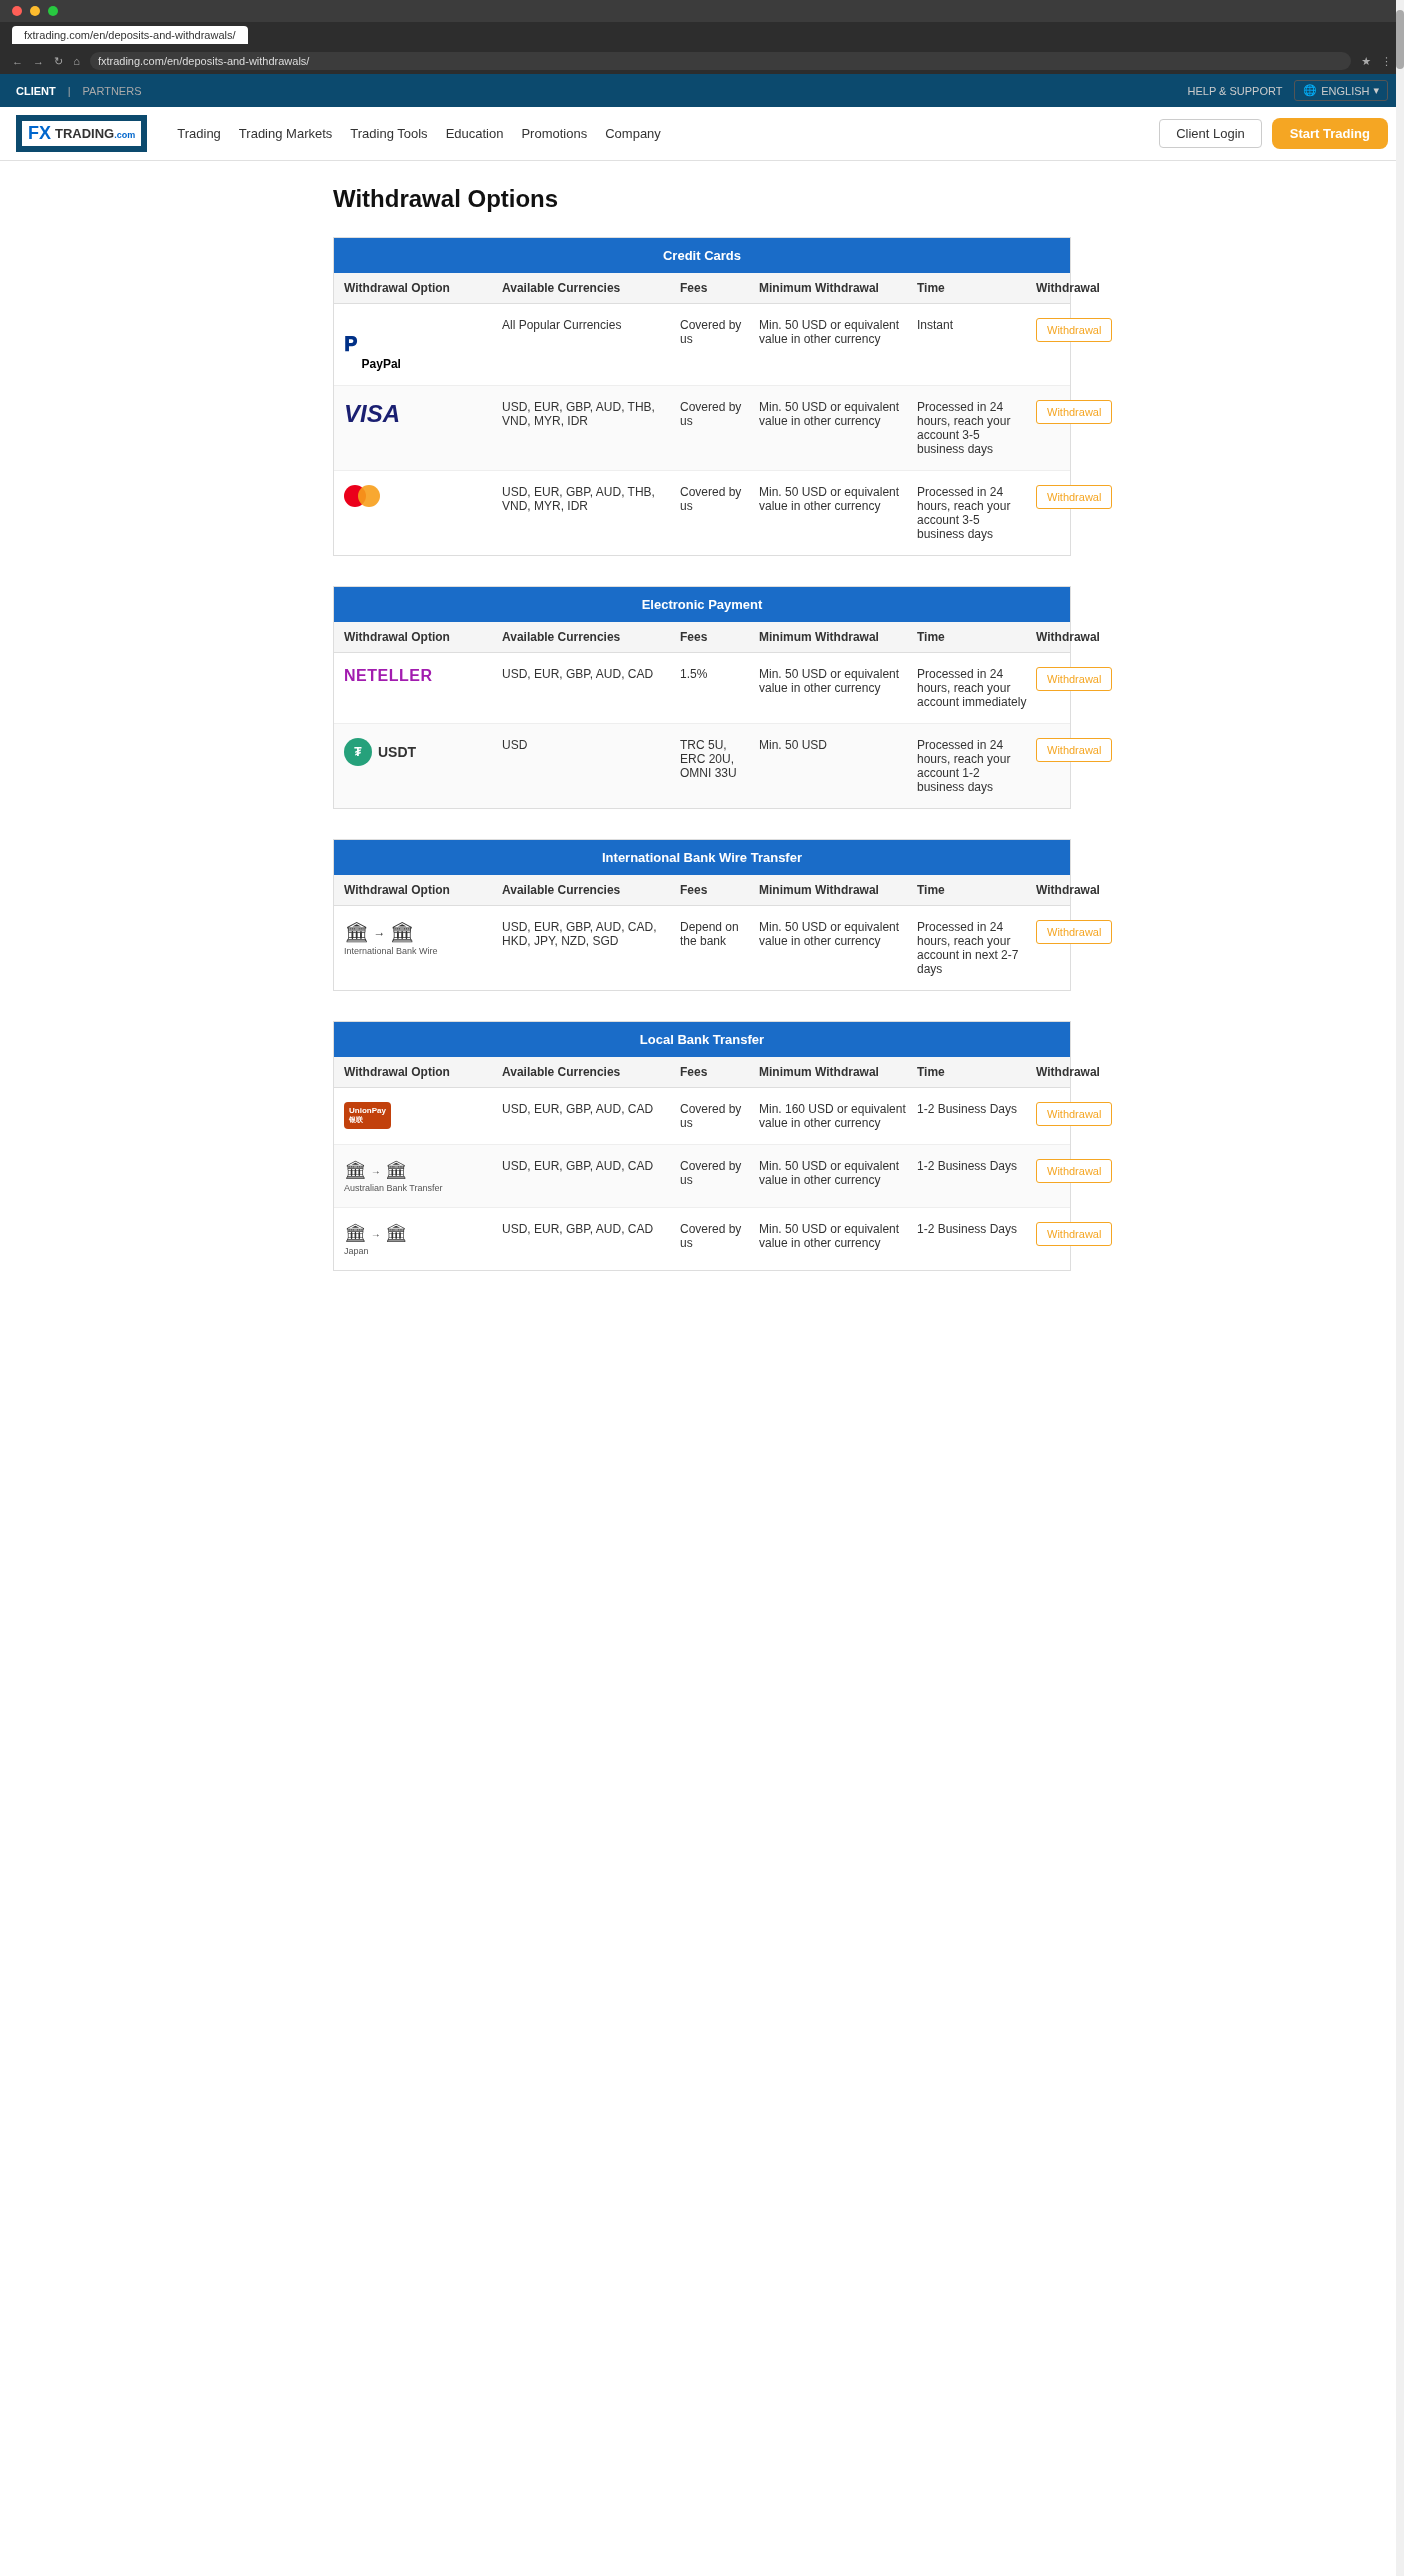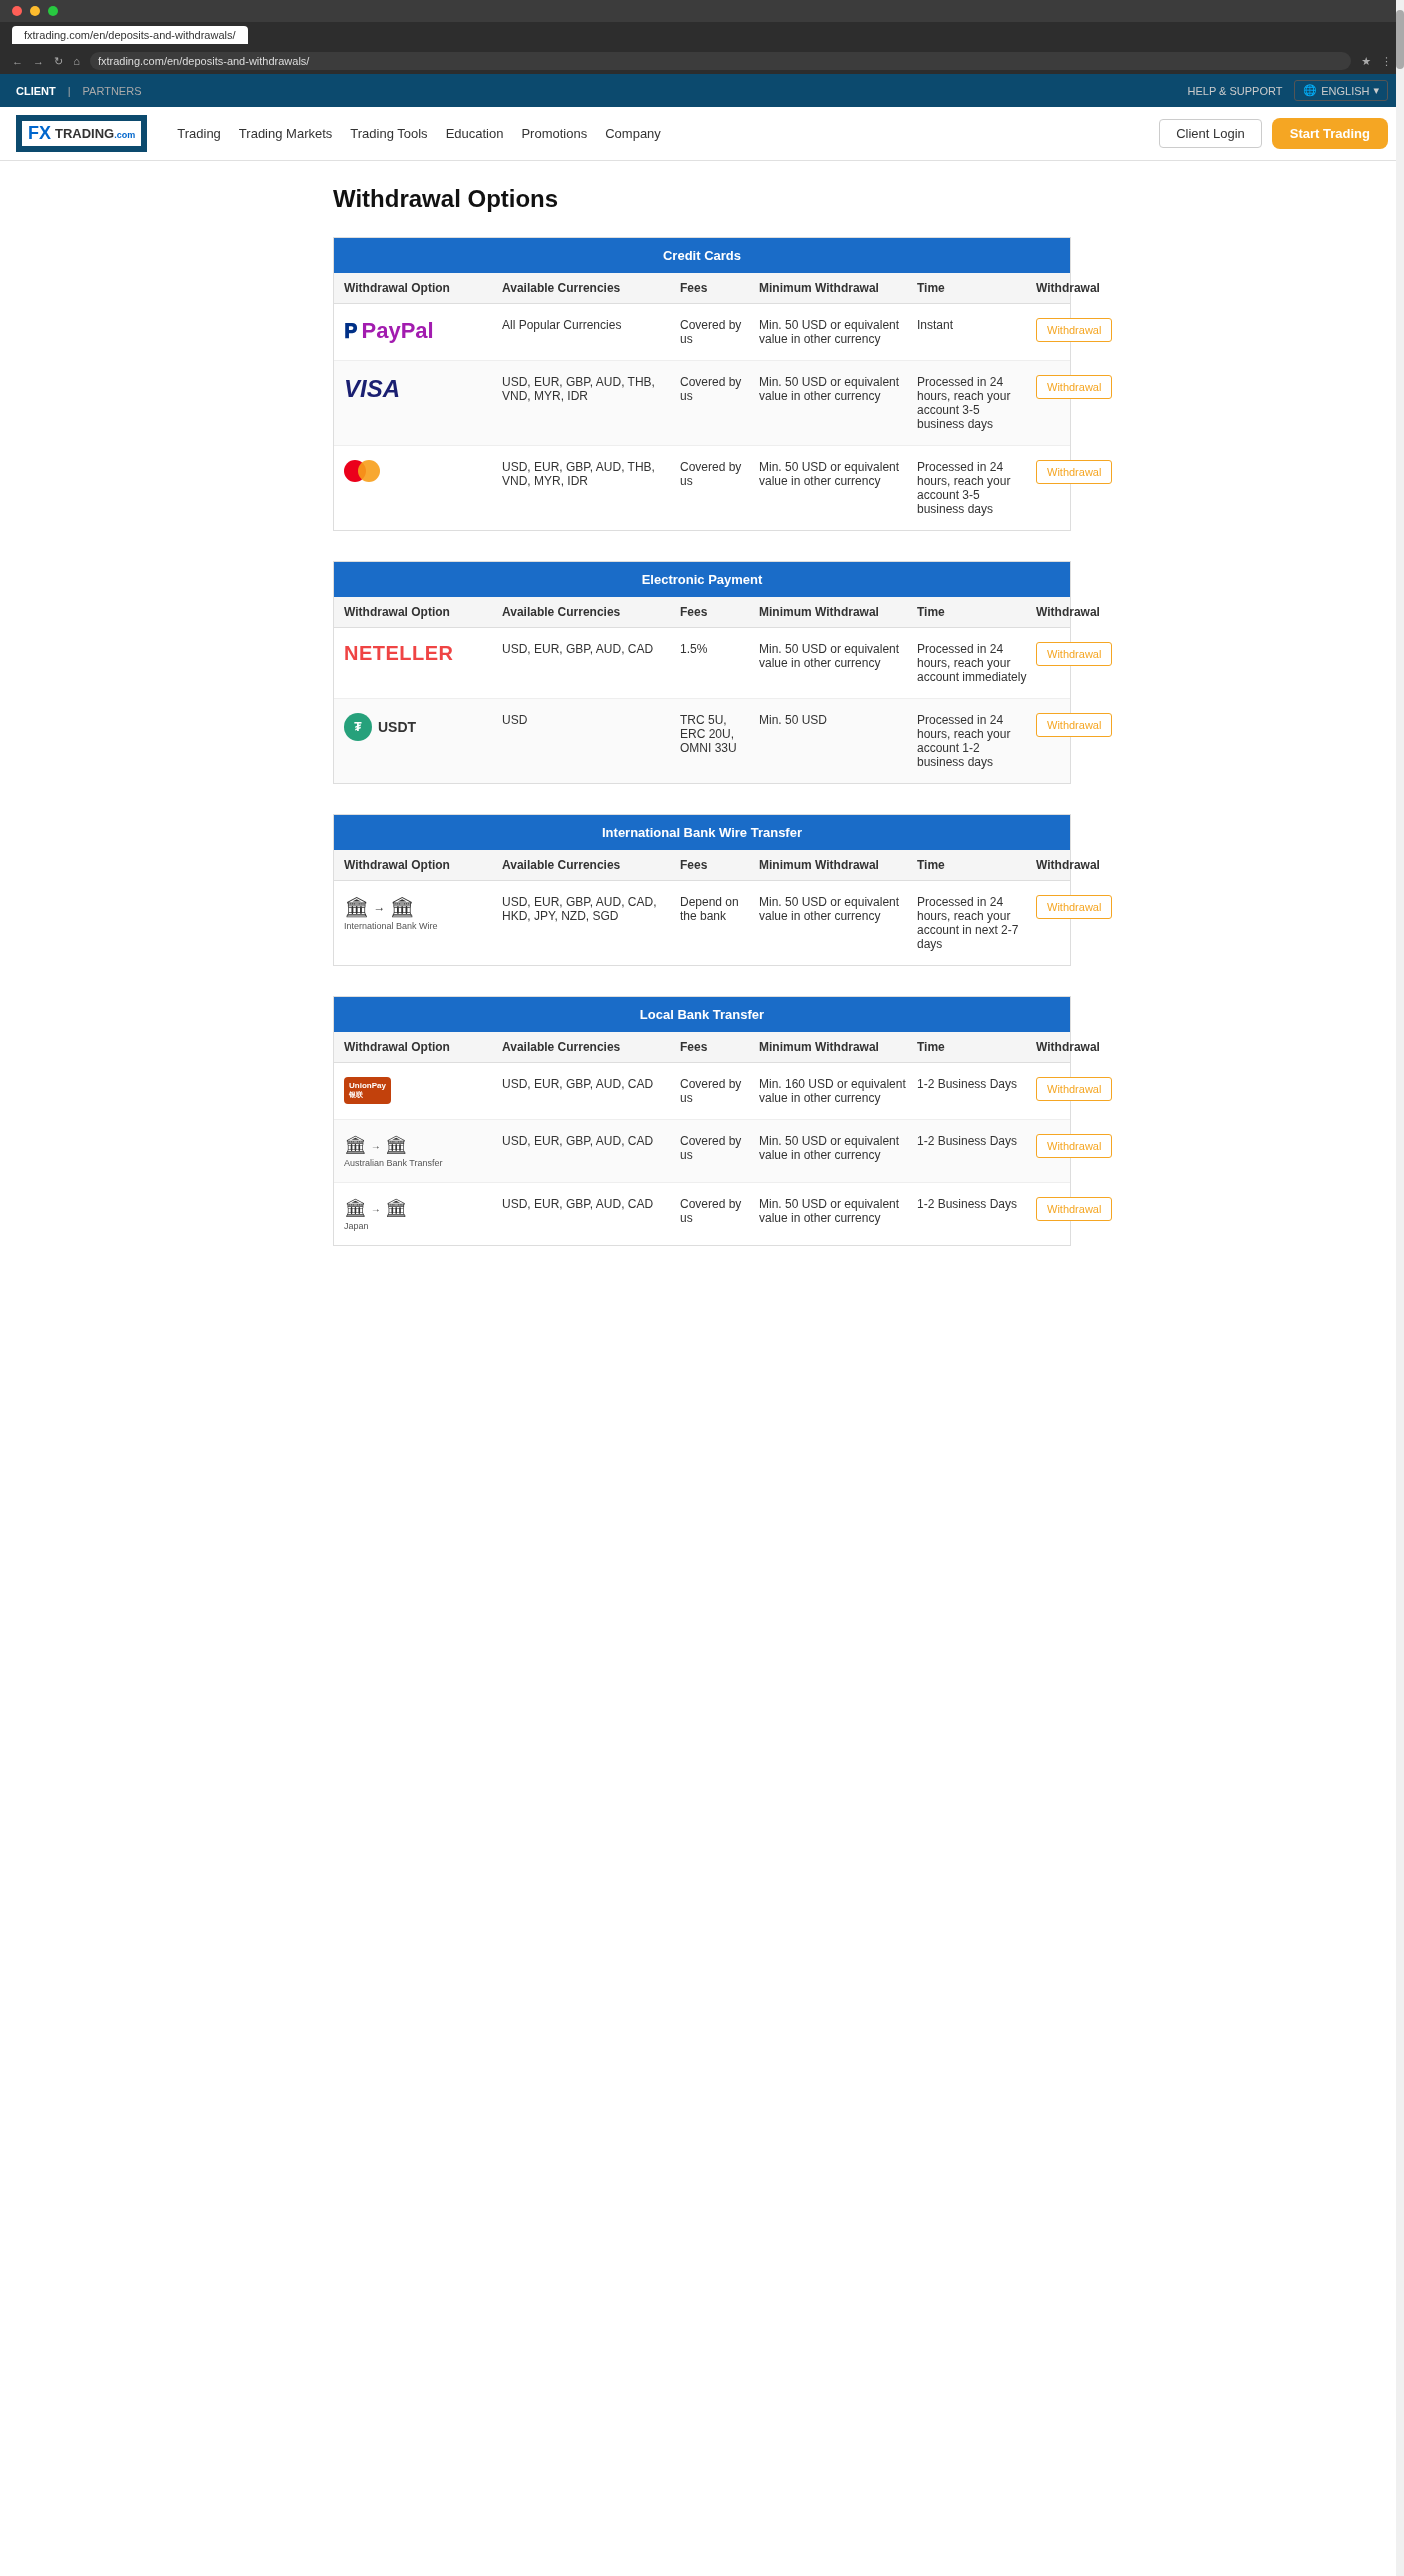--- a/index.html
+++ b/index.html
@@ -142,21 +142,21 @@
     .mastercard-logo {
       display: flex; gap: -4px;
     }
     .mc-circle {
       width: 22px; height: 22px; border-radius: 50%;
     }
     .mc-red { background: #eb001b; }
     .mc-orange { background: #f79e1b; margin-left: -8px; opacity: 0.9; }
 
     .neteller-logo {
-      font-size: 20px; font-weight: 900; color: #ef4444; letter-spacing: 0.5px;
+      font-size: 16px; font-weight: 900; color: #a21caf; letter-spacing: 0.5px;
     }
 
     .usdt-logo {
       display: flex; align-items: center; gap: 6px;
     }
     .usdt-circle {
       width: 28px; height: 28px; border-radius: 50%; background: #26a17b;
       display: flex; align-items: center; justify-content: center;
       color: #fff; font-weight: bold; font-size: 12px;
     }
@@ -306,21 +306,21 @@
       <div class="col">Fees</div>
       <div class="col">Minimum Withdrawal</div>
       <div class="col">Time</div>
       <div class="col">Withdrawal</div>
     </div>
 
     <div class="table-row">
       <div class="col payment-logo">
         <div class="paypal-logo">
           <span class="pp-icon" style="font-weight:900;color:#003087;font-size:20px;">𝐏</span>
-          <span style="font-size:22px;color:#a21caf;font-weight:bold;"> PayPal</span>
+          <span style="font-size:12px;color:#000000;font-weight:bold;margin-top:39px;"> PayPal</span>
         </div>
       </div>
       <div class="col">All Popular Currencies</div>
       <div class="col">Covered by us</div>
       <div class="col">Min. 50 USD or equivalent value in other currency</div>
       <div class="col">Instant</div>
       <div class="col">
         <button class="btn-withdrawal">Withdrawal</button>
       </div>
     </div>

